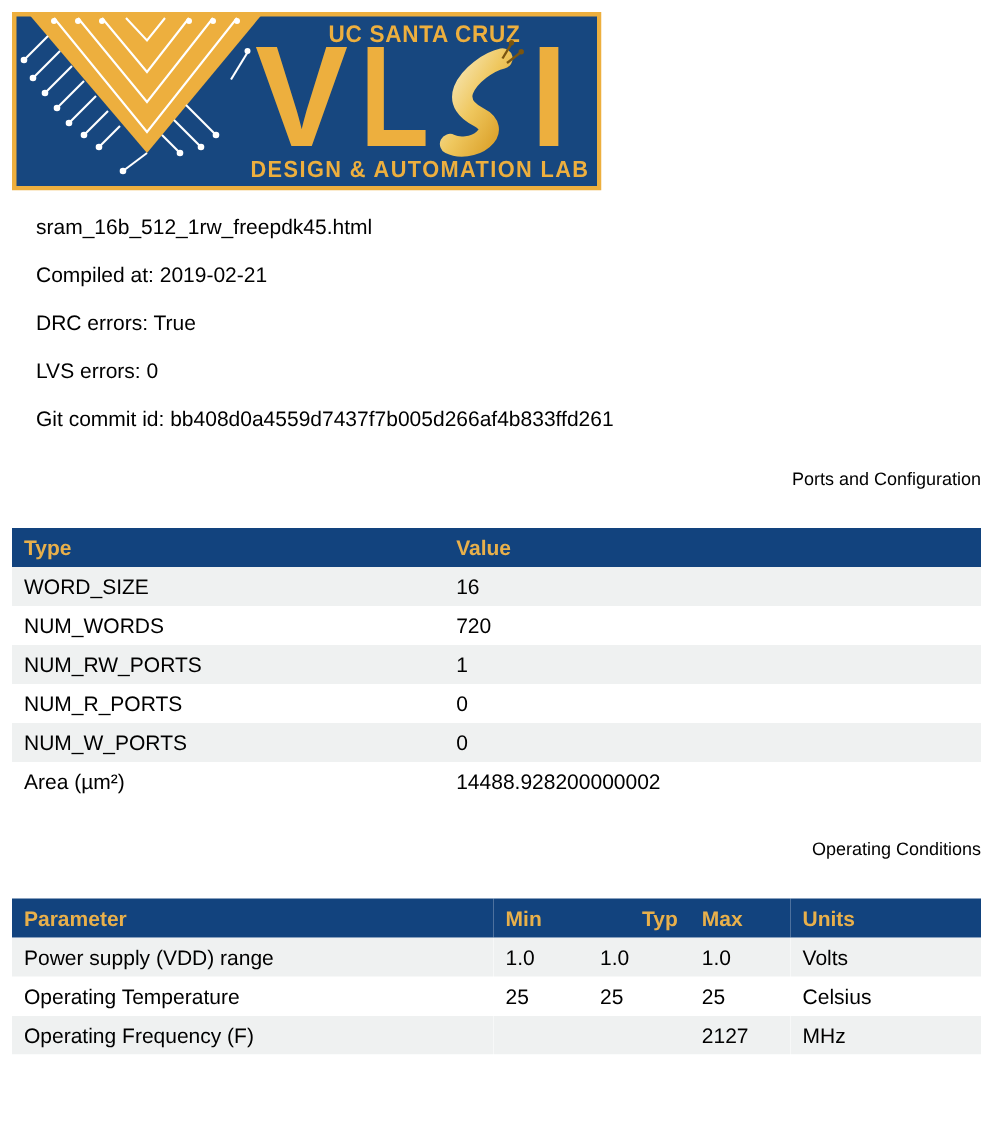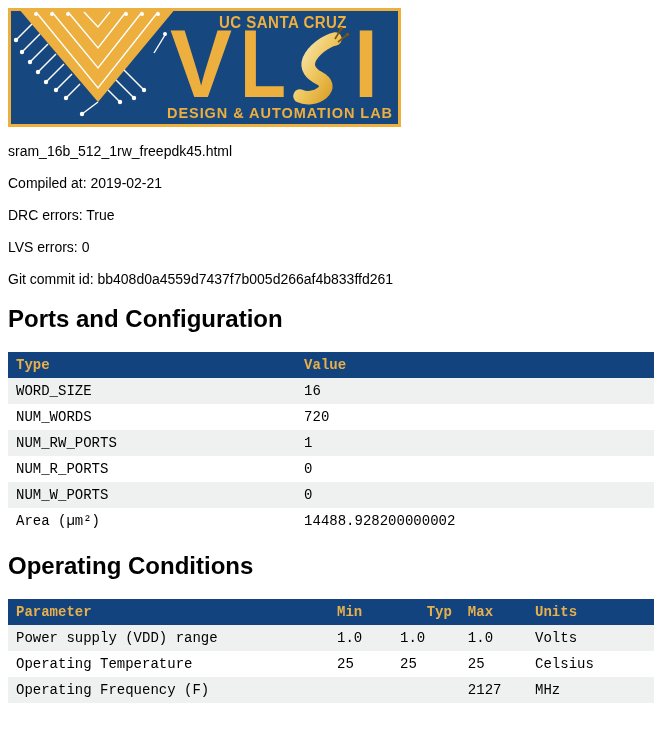--- a/index.html
+++ b/index.html
@@ -12,30 +12,31 @@
     font-size: 14px;
   }
   .logo { width: 370px; height: 119px; display: block; }
   .logo svg { display: block; }
   .logo-gold-fill { fill: var(--logo-gold, #EDAF3E); }
   .logo-blue-fill { fill: var(--logo-blue, #17477F); }
   .logo-text { fill: var(--logo-gold, #EDAF3E); font-family: "Liberation Sans", sans-serif; font-weight: bold; }
   .trace { stroke: #fff; stroke-width: 1.4; fill: none; }
   .trace-dot { fill: #fff; }
 
-  p.info { margin: 16px 0; line-height: 16px; }
+  p.info { margin: 16px 16px; line-height: 16px; }
 
   h2 {
-    font-size: 24px;
+    font-size: 12px;
     line-height: 24px;
-    font-weight: bold;
+    font-weight: normal;
     margin: 20px 0 21px 0;
-  }
-
-  table { width: 100%; border-collapse: collapse; table-layout: fixed; font-family: Liberation Mono, monospace; }
+    text-align: right;
+  }
+
+  table { width: 100%; border-collapse: collapse; table-layout: fixed; }
   th {
     background: var(--table-header-bg, #12437E);
     color: var(--table-header-text, #E8B04B);
     font-size: 14px;
     font-weight: bold;
     text-align: left;
     padding: 5px 8px;
     line-height: 16px;
   }
   td {

